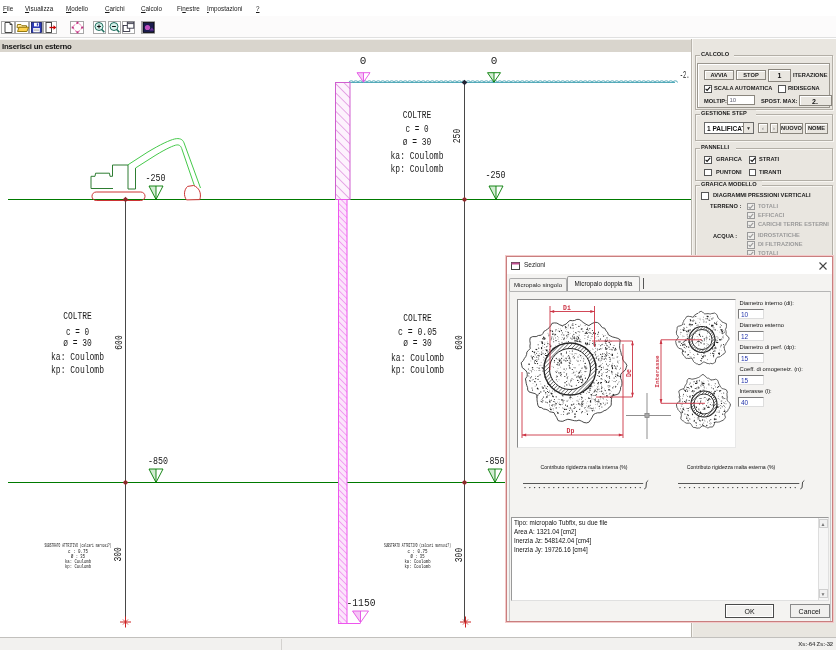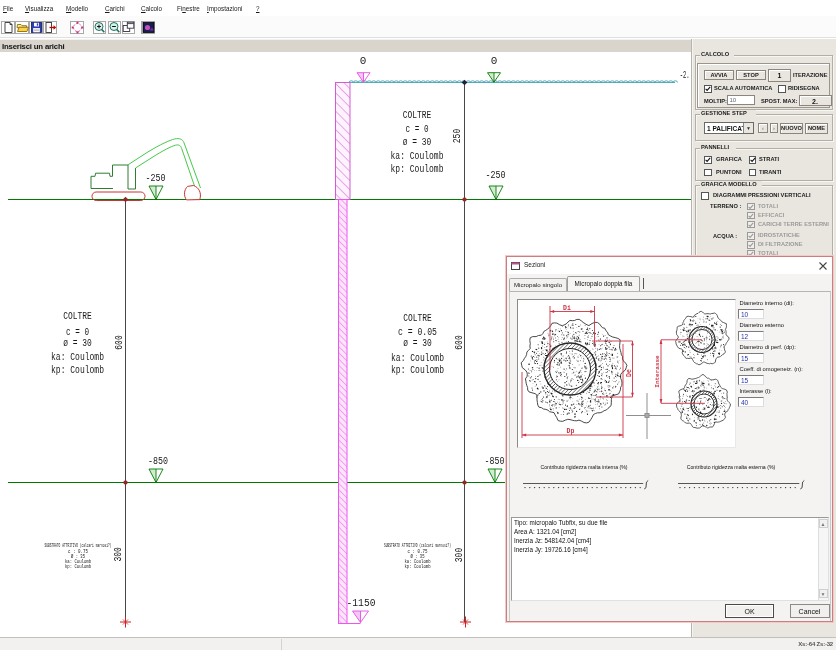--- a/index.html
+++ b/index.html
@@ -117,21 +117,21 @@
       </div>
       <div class="tbtn" style="left:141px">
         <svg width="13" height="13" viewBox="0 0 13 13">
           <rect x="1" y="1.5" width="11" height="10" fill="#1c1c4e" stroke="#000" stroke-width="0.8"></rect>
           <circle cx="5.5" cy="6.5" r="2.6" fill="#c050c0"></circle>
           <path d="M7.5,9.5 l2.5-3 2,3 z" fill="#7030a0"></path>
         </svg>
       </div>
     </div>
 <div id="cmdbar">
-      <span style="position:absolute;left:2px;top:2px">Inserisci un arichi</span>
+      <span style="position:absolute;left:2px;top:2px">Inserisci un esterno</span>
     </div>
 <div id="drawing"><svg width="691" height="585" viewBox="0 0 691 585">
         <defs>
 <pattern id="ph1" width="6.5" height="6.5" patternUnits="userSpaceOnUse" patternTransform="rotate(-45)">
   <rect width="6.5" height="6.5" fill="#fdf2fd"></rect>
             <line x1="0" y1="0" x2="0" y2="6.5" stroke="#cf5fcf" stroke-width="1"></line>
 </pattern>
 <pattern id="ph2" width="4.4" height="4.4" patternUnits="userSpaceOnUse" patternTransform="rotate(-45)">
   <rect width="4.4" height="4.4" fill="#fce4fc"></rect>
             <line x1="0" y1="0" x2="0" y2="4.4" stroke="#e95fe9" stroke-width="1"></line>

